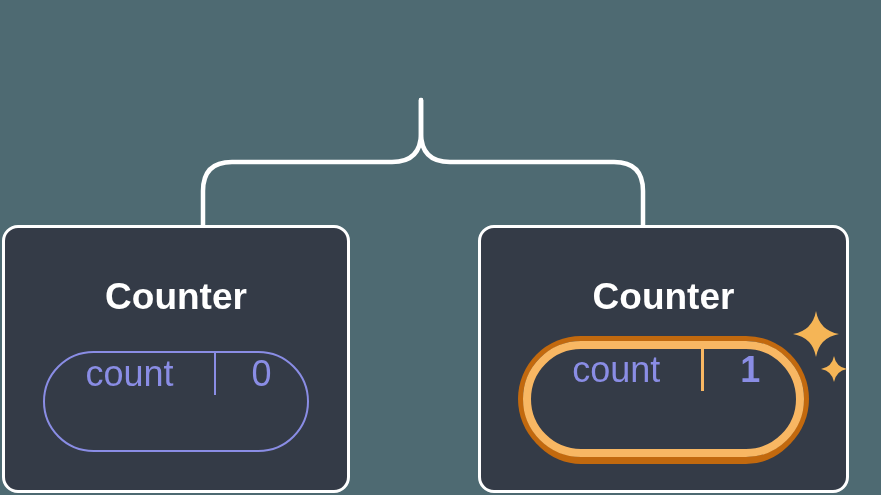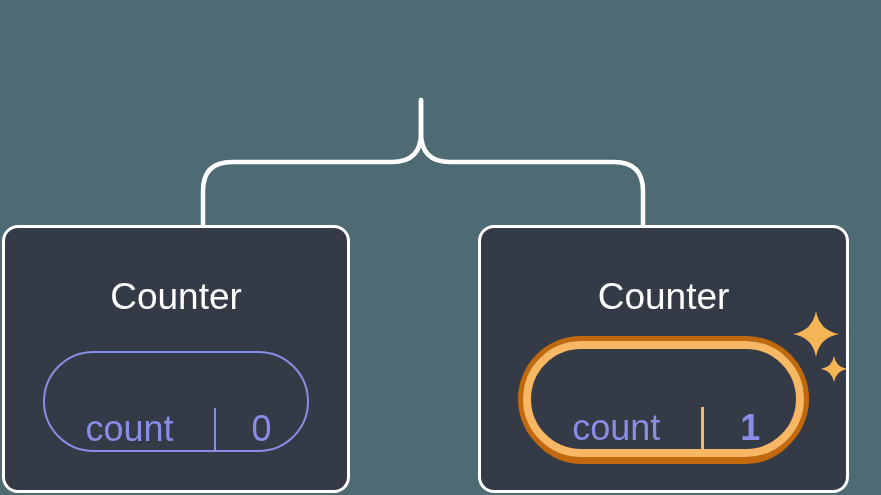--- a/index.html
+++ b/index.html
@@ -58,26 +58,26 @@
     align-items: center;
     z-index: 2;
   }
   .card-left  { left: 2px;   width: 348px; }
   .card-right { left: 478px; width: 371px; }
   .card-title {
     margin-top: 44px;
     line-height: 50px;
     color: var(--text_light);
     font-size: 37px;
-    font-weight: 400;
+    font-weight: 700;
     text-align: center;
   }
   .state-pill {
     display: flex;
-    align-items: flex-end;
+    align-items: flex-start;
     border-radius: 60px;
   }
   .state-pill.normal {
     margin-top: 29px;
     width: 266px;
     height: 101px;
     border: 2px solid var(--state_accent);
   }
   .state-pill.highlight {
     margin-top: 19px;

